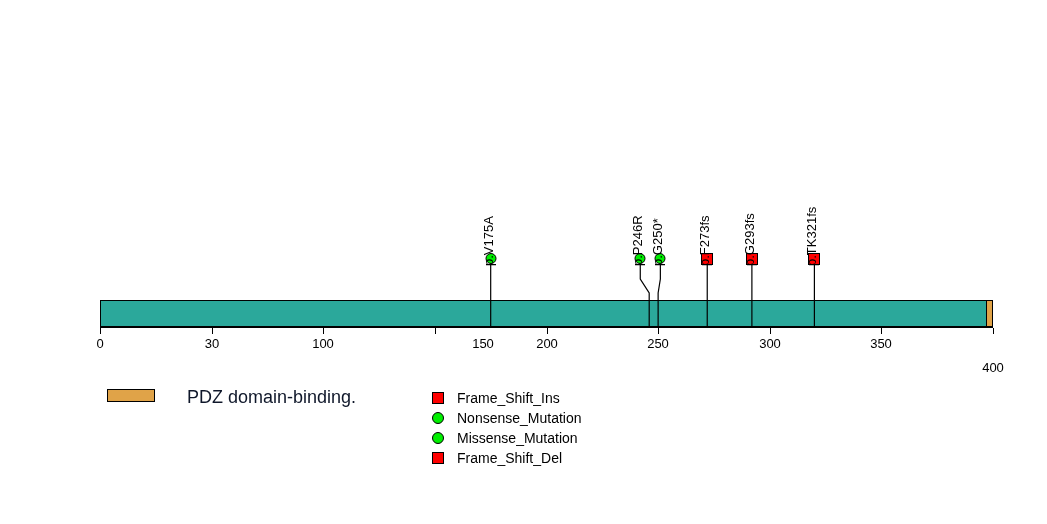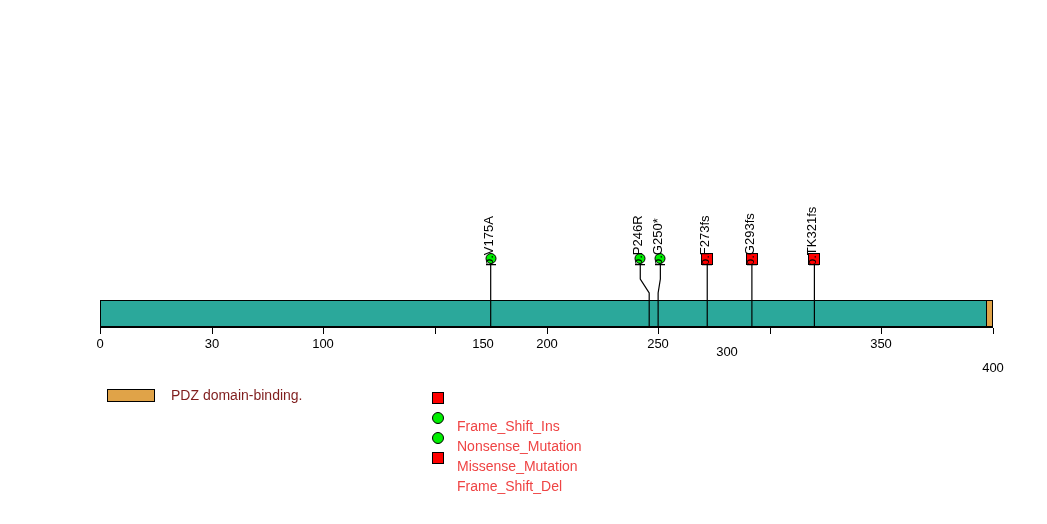--- a/index.html
+++ b/index.html
@@ -98,24 +98,24 @@
     left: 107px;
     top: 389px;
     width: 48px;
     height: 13px;
     background: #E0A348;
     border: 1px solid #000000;
     box-sizing: border-box;
   }
   .legend-domain-label {
     position: absolute;
-    left: 171px;
+    left: 187px;
     top: 387px;
-    font-size: 14px;
-    color: #7f1d1d;
+    font-size: 18px;
+    color: #0f172a;
     white-space: nowrap;
   }
   .legend-mut-row {
     position: absolute;
     left: 432px;
     height: 20px;
   }
   .legend-mut-swatch-square {
     position: absolute;
     left: 0;
@@ -135,23 +135,22 @@
     border-radius: 50%;
     background: #00EE00;
     border: 1px solid #000000;
     box-sizing: border-box;
   }
   .legend-mut-label {
     position: absolute;
     left: 25px;
     top: 1px;
     font-size: 14px;
-    color: #ef4444;
-    white-space: nowrap;
-    margin-top: 28px;
+    color: #000000;
+    white-space: nowrap;
   }
 </style>
 </head>
 <body>
 
 <div id="lollipop-plot">
 
   <div class="protein-bar"></div>
 
   <div id="domain-layer">
@@ -189,21 +188,21 @@
       <div class="axis-tick-label" style="left: 212px;">30</div>
       <div class="axis-tick" style="left: 323px;"></div>
       <div class="axis-tick-label" style="left: 323px;">100</div>
       <div class="axis-tick" style="left: 435px;"></div>
       <div class="axis-tick-label" style="left: 435px; margin-left: 48px;">150</div>
       <div class="axis-tick" style="left: 547px;"></div>
       <div class="axis-tick-label" style="left: 547px;">200</div>
       <div class="axis-tick" style="left: 658px;"></div>
       <div class="axis-tick-label" style="left: 658px;">250</div>
       <div class="axis-tick" style="left: 770px;"></div>
-      <div class="axis-tick-label" style="left: 727px; margin-top: 8px;">300</div>
+      <div class="axis-tick-label" style="left: 770px;">300</div>
       <div class="axis-tick" style="left: 881px;"></div>
       <div class="axis-tick-label" style="left: 881px; text-align: center;">350</div>
       <div class="axis-tick" style="left: 993px;"></div>
       <div class="axis-tick-label" style="left: 993px; margin-top: 24px;">400</div>
     </div>
 
   <div id="domain-legend">
     <div class="legend-domain-swatch"></div>
     <div class="legend-domain-label">PDZ domain-binding.</div>
   </div>

